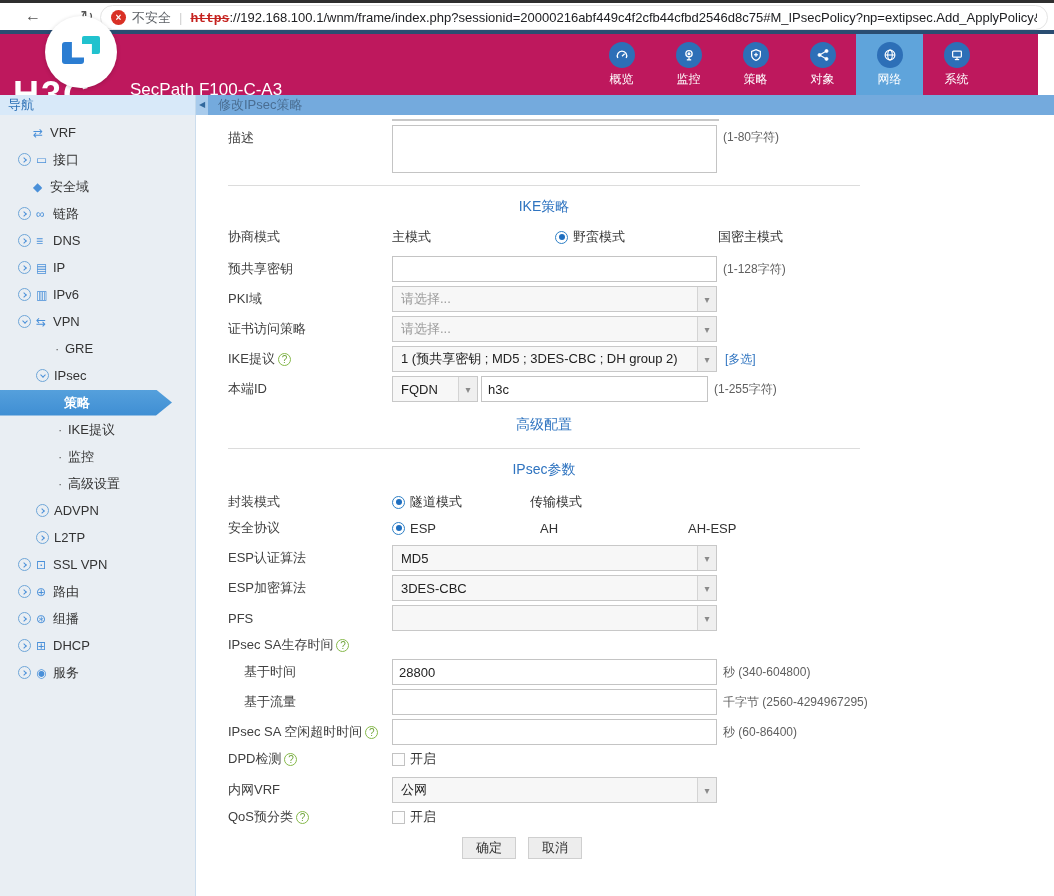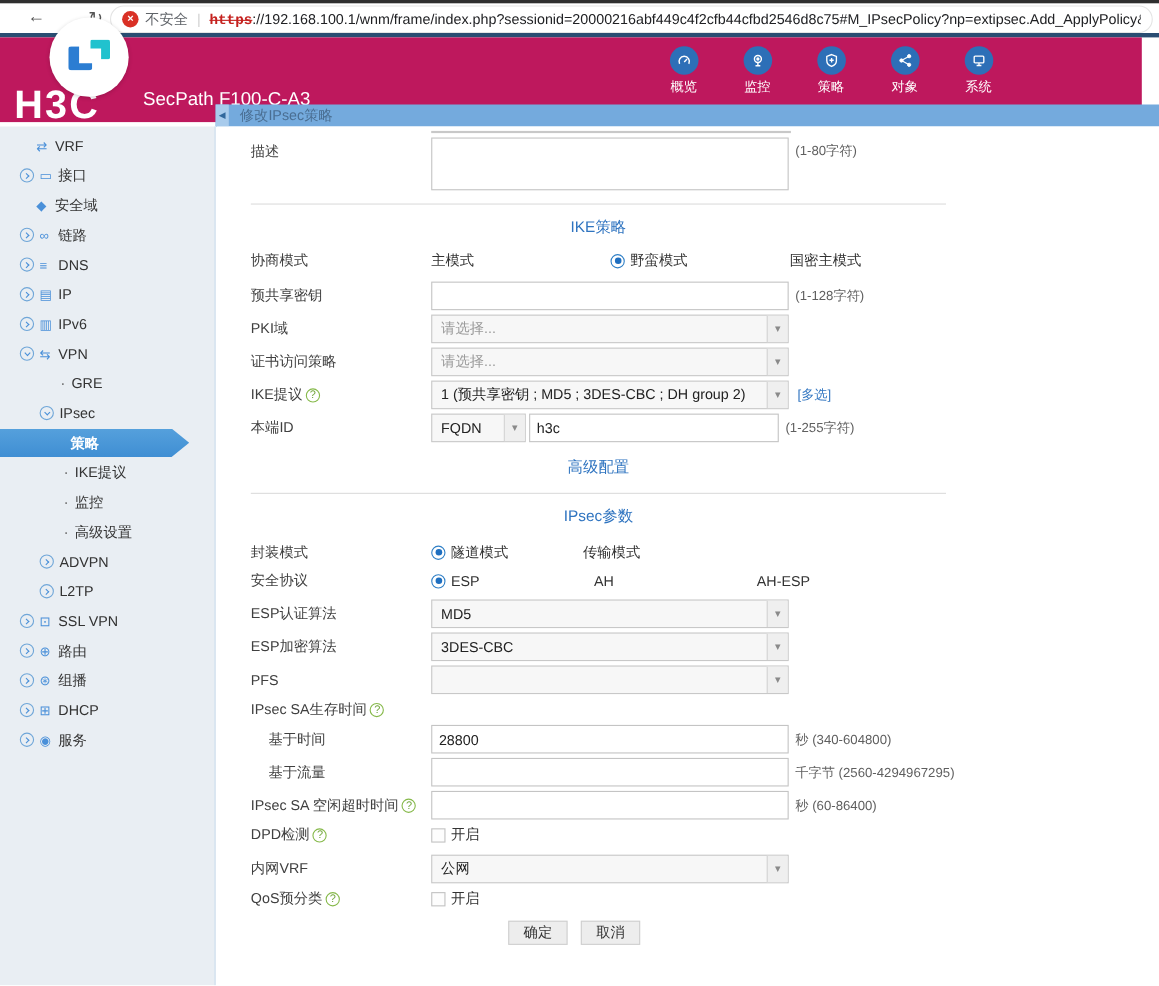--- a/index.html
+++ b/index.html
@@ -150,40 +150,51 @@
           <svg width="14" height="14" viewBox="0 0 16 16" fill="#fff" stroke="#fff">
               <circle cx="12" cy="3.5" r="1.7"></circle>
               <circle cx="4" cy="8" r="1.7"></circle>
               <circle cx="12" cy="12.5" r="1.7"></circle>
               <line x1="4" y1="8" x2="12" y2="3.5" stroke-width="1.2"></line>
               <line x1="4" y1="8" x2="12" y2="12.5" stroke-width="1.2"></line>
             </svg>
         </span>
         <span class="tlabel">对象</span>
       </div>
+      <div class="tab active">
+        <span class="circ">
+          <svg width="14" height="14" viewBox="0 0 16 16" fill="none" stroke="#fff" stroke-width="1.3">
+              <circle cx="8" cy="8" r="5.6"></circle>
+              <ellipse cx="8" cy="8" rx="2.6" ry="5.6"></ellipse>
+              <line x1="2.4" y1="8" x2="13.6" y2="8"></line>
+            </svg>
+        </span>
+        <span class="tlabel">网络</span>
+      </div>
       <div class="tab">
         <span class="circ">
           <svg width="14" height="14" viewBox="0 0 16 16" fill="none" stroke="#fff" stroke-width="1.4">
               <rect x="3" y="3.5" width="10" height="7" rx="1"></rect>
               <line x1="8" y1="10.5" x2="8" y2="12.8"></line>
               <line x1="5.5" y1="13.2" x2="10.5" y2="13.2"></line>
             </svg>
         </span>
         <span class="tlabel">系统</span>
       </div>
     </div>
     <div class="logo">H3C</div>
     <div class="devtitle">SecPath F100-C-A3</div>
   </div>
 
   <div class="floatwidget">
     <div class="fw-blue"></div>
     <div class="fw-teal"></div>
   </div>
 
+  <div class="navhead">导航</div>
   <div class="crumbbar">
     <span class="collapse">◀</span>
     <span class="crumbtext">修改IPsec策略</span>
   </div>
 
   <div class="sidebar">
     <div class="sb-item lvl0b">
       <span class="sb-ico">⇄</span>
       <span>VRF</span>
     </div>

